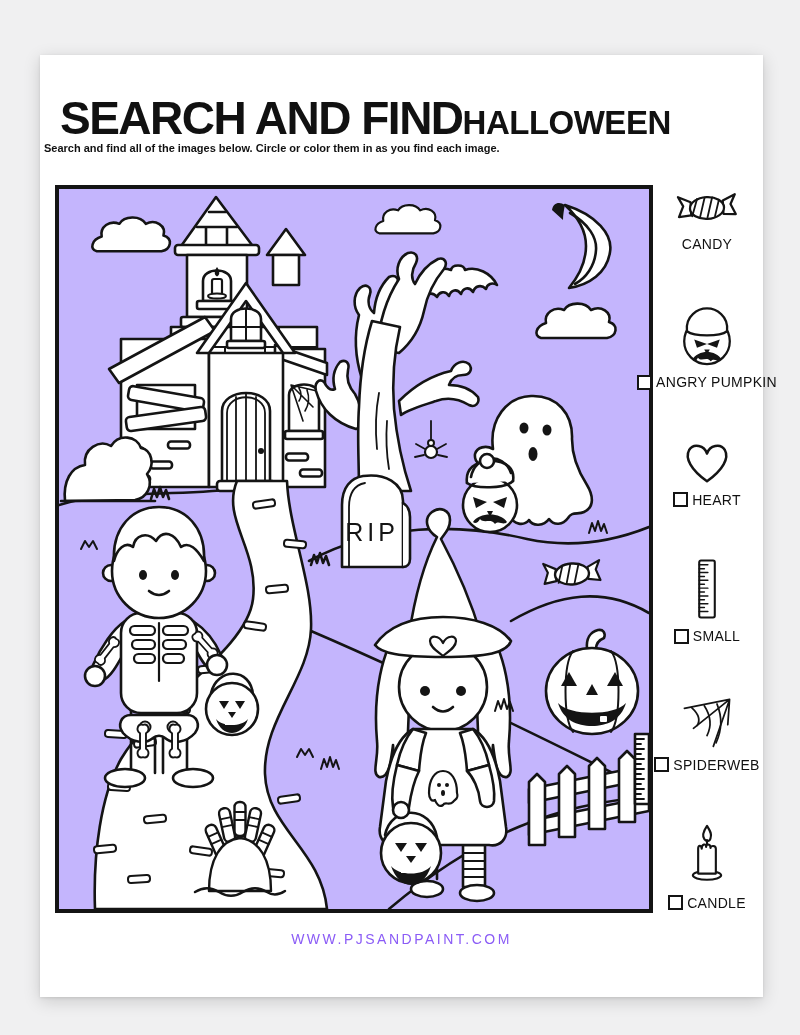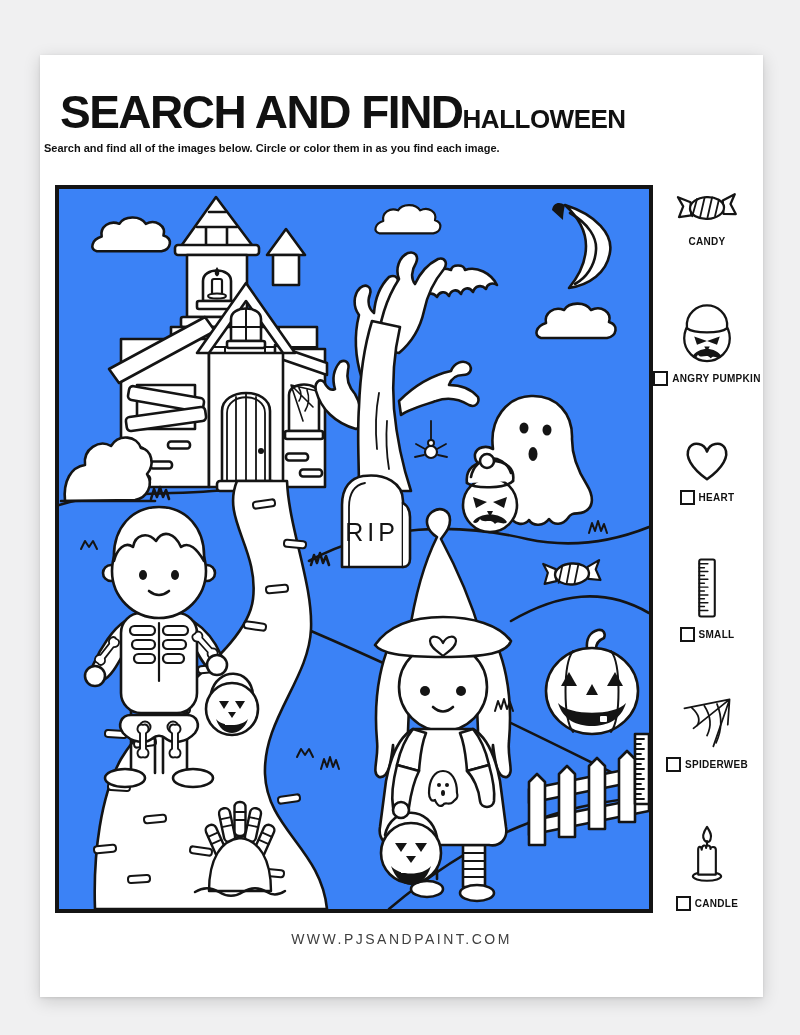--- a/index.html
+++ b/index.html
@@ -12,38 +12,38 @@
   .sheet {
     position:absolute; left:40px; top:55px; width:723px; height:942px;
     background:#ffffff;
     box-shadow:0 4px 16px rgba(0,0,0,.16), 0 1px 3px rgba(0,0,0,.10);
   }
   .title-row {
     position:absolute; left:20px; top:22px;
     display:flex; align-items:baseline; white-space:nowrap;
   }
   .title-main { font-size:46px; font-weight:900; letter-spacing:-1.5px; }
-  .title-accent { font-size:26px; font-weight:900; letter-spacing:-0.5px;margin-top:27px; }
+  .title-accent { font-size:33px; font-weight:900; letter-spacing:-0.5px;margin-top:27px; }
   .subtitle { position:absolute; left:4px; top:87px; font-size:11px; font-weight:700; }
   .scene {
     position:absolute; left:15px; top:130px; width:590px; height:720px;
-    border:4px solid #141414; background:#3b82f6; box-sizing:content-box;
+    border:4px solid #141414; background:#c4b5fd; box-sizing:content-box;
   }
   .scene svg { display:block; width:590px; height:720px; }
   .checklist {
     position:absolute; left:616px; top:132px; width:102px; height:724px;
     display:flex; flex-direction:column; justify-content:space-between; align-items:center;
   }
   .check-item { display:flex; flex-direction:column; align-items:center; gap:7px; }
   .check-label-row { display:flex; align-items:center; gap:4px; }
-  .check-label { font-size:10px; font-weight:700; letter-spacing:.3px; white-space:nowrap; }
+  .check-label { font-size:14px; font-weight:400; letter-spacing:.3px; white-space:nowrap; }
   .checkbox { width:11px; height:11px; border:2px solid #141414; background:#fff; flex:none; }
   .footer {
     position:absolute; left:0; right:0; top:876px; text-align:center;
-    font-size:14px; font-weight:500; letter-spacing:2.5px; color:#404040;
+    font-size:14px; font-weight:500; letter-spacing:2.5px; color:#8b5cf6;
   }
 </style>
 </head>
 <body>
 
 <div class="sheet">
 
   <div class="title-row">
     <span class="title-main">SEARCH AND FIND</span>
     <span class="title-accent">HALLOWEEN</span>

